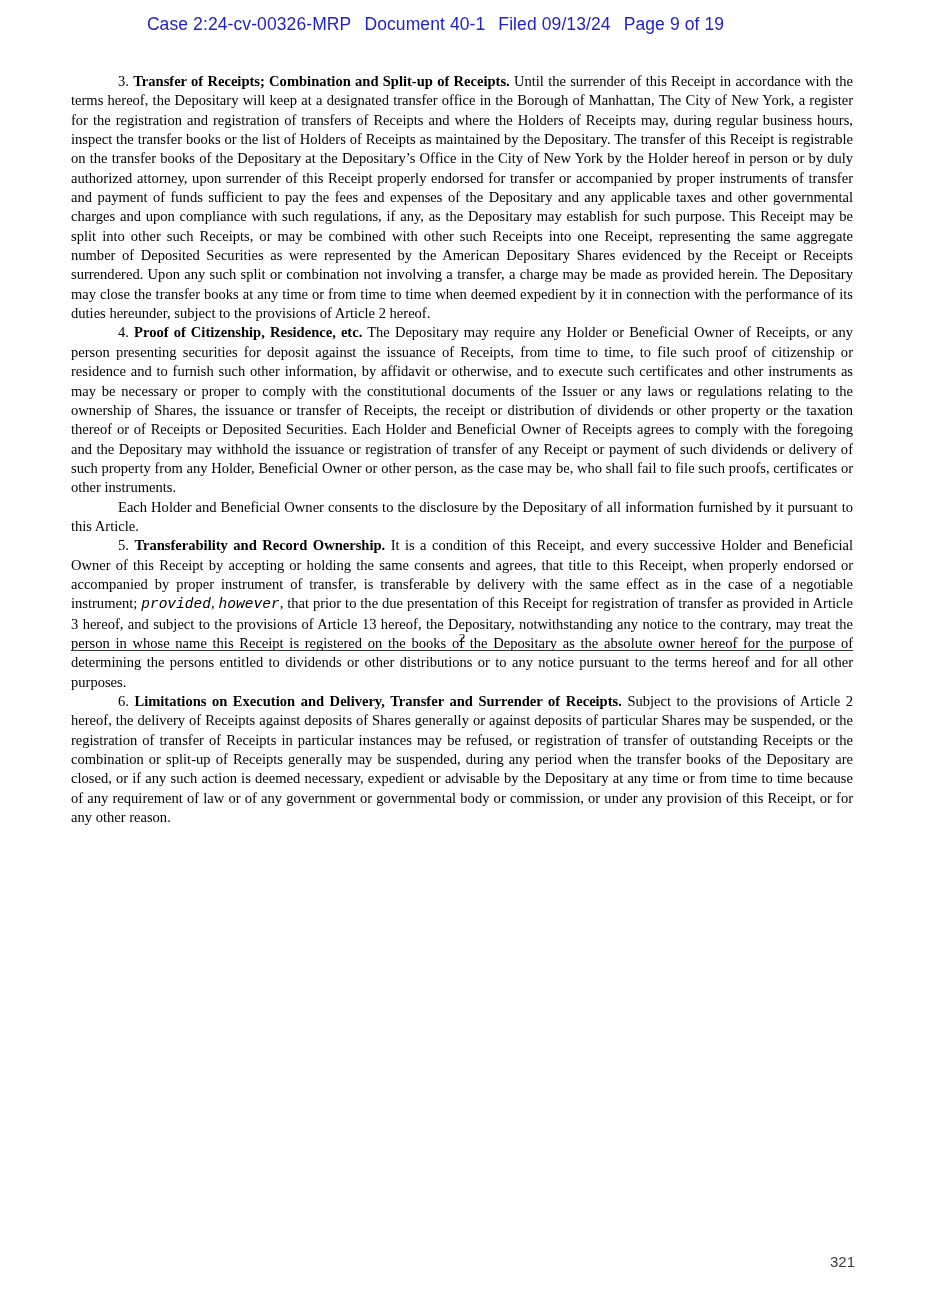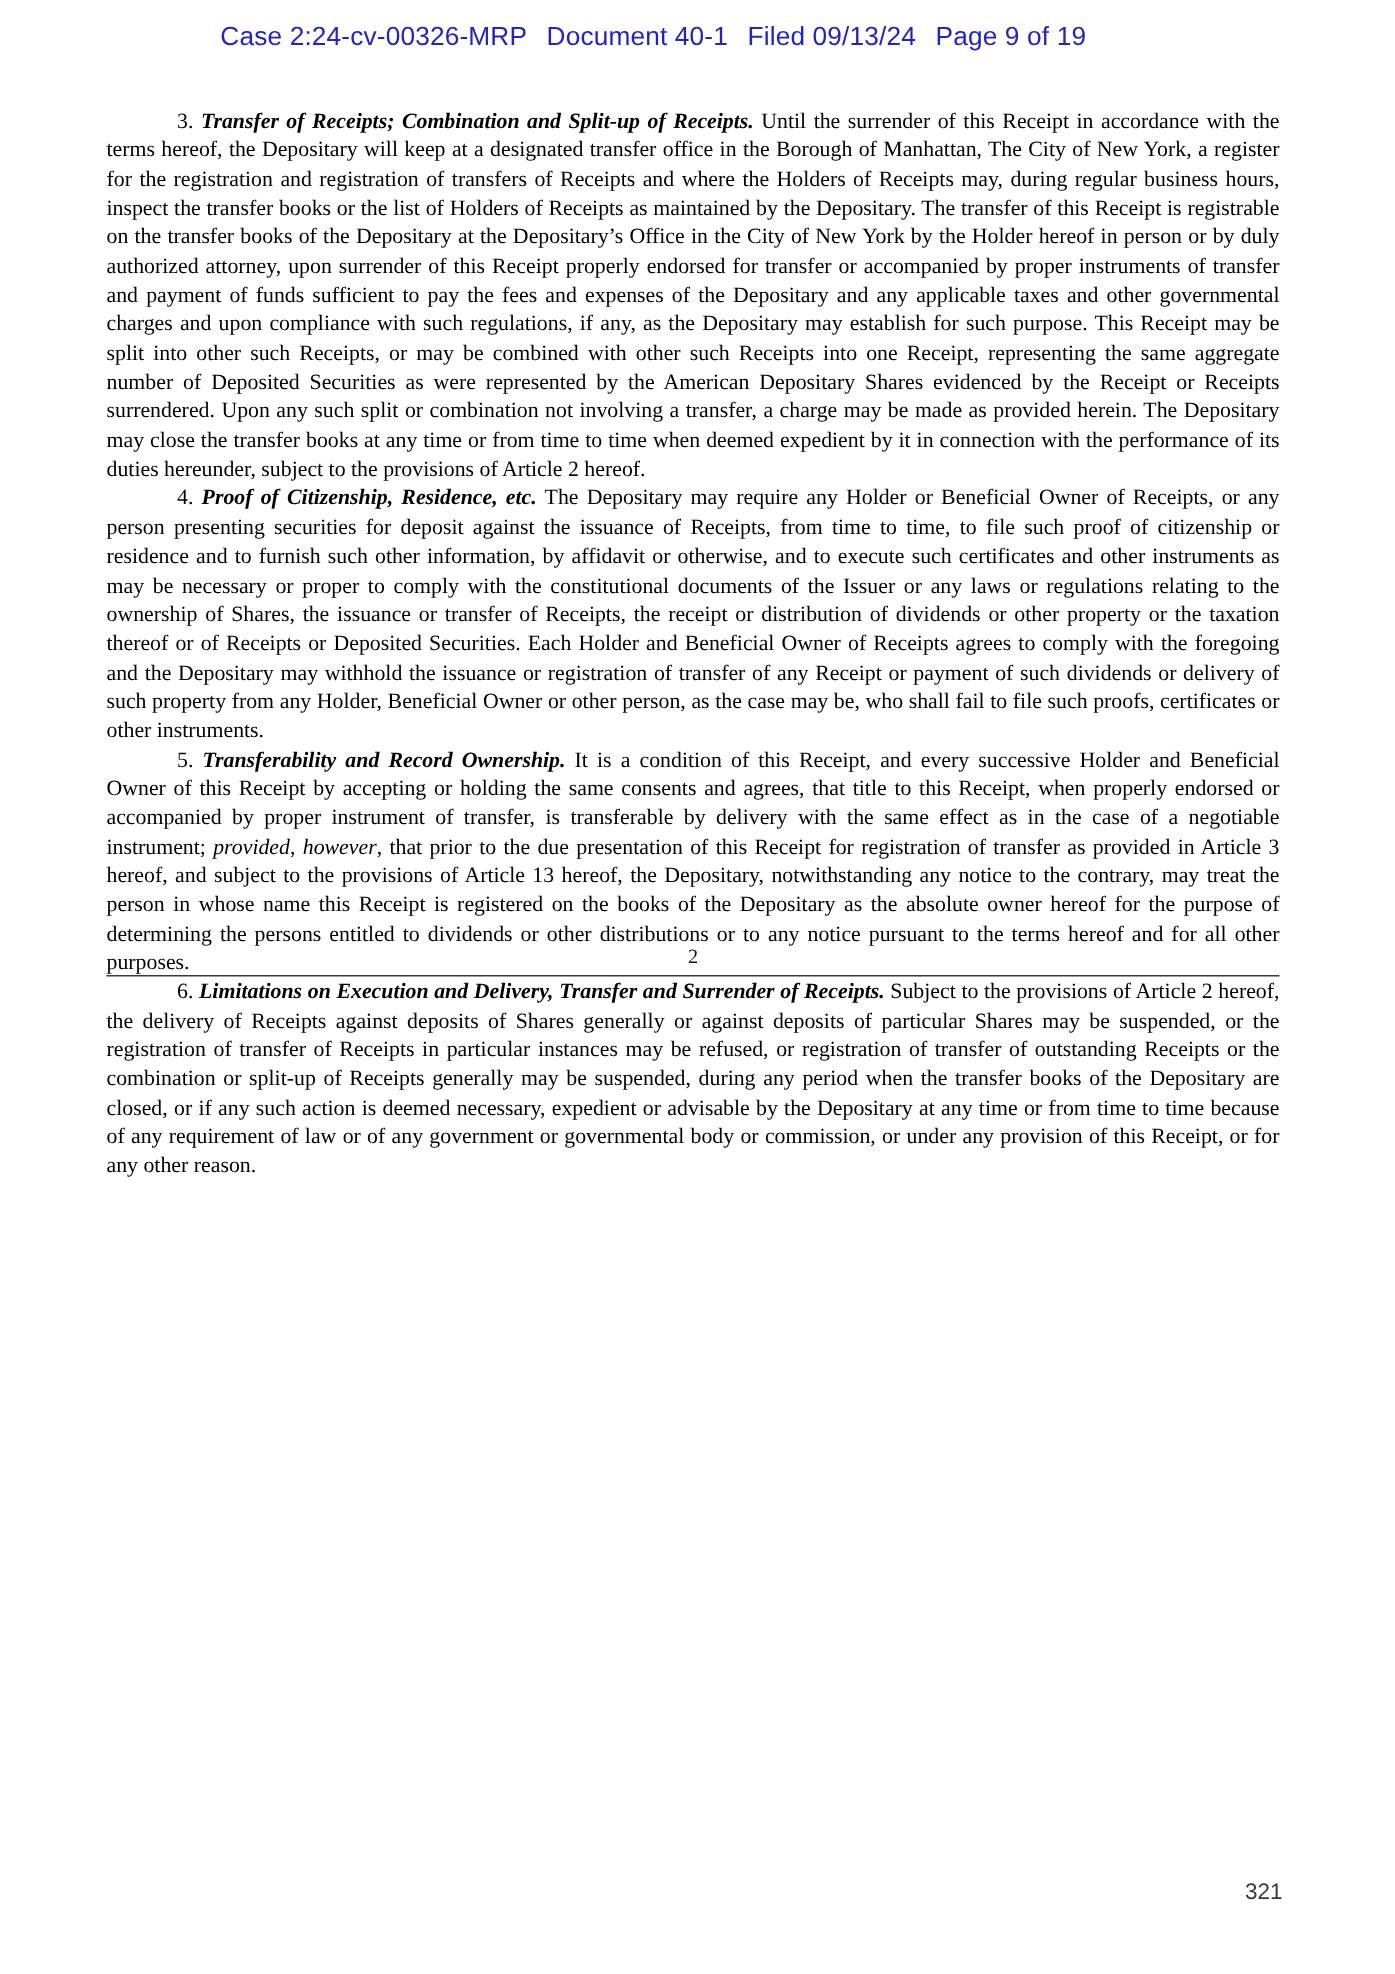--- a/index.html
+++ b/index.html
@@ -51,24 +51,24 @@
     font-size: 14.55px;
     line-height: 19.35px;
     text-align: justify;
     text-justify: inter-word;
     text-indent: 47px;
     hyphens: none;
   }
 
   .lead {
     font-weight: bold;
-    font-style: italic;
   }
   .ital {
     font-style: italic;
+    font-family: Liberation Mono, monospace;
   }
 
   
   .footer-block {
     position: absolute;
     top: 630px;
     left: 71px;
     width: 782px;
   }
   .footer-num {
@@ -104,20 +104,21 @@
 <div class="ecf-header">
   <span class="seg">Case 2:24-cv-00326-MRP</span><span class="ecf-gap"></span><span class="seg">Document 40-1</span><span class="ecf-gap"></span><span class="seg">Filed 09/13/24</span><span class="ecf-gap"></span><span class="seg">Page 9 of 19</span>
 </div>
 
 <div class="page-body">
 
   <p class="doc-para"><span>3.</span> <span class="lead">Transfer of Receipts; Combination and Split-up of Receipts.</span> <span>Until the surrender of this Receipt in accordance with the terms hereof, the Depositary will keep at a designated transfer office in the Borough of Manhattan, The City of New York, a register for the registration and registration of transfers of Receipts and where the Holders of Receipts may, during regular business hours, inspect the transfer books or the list of Holders of Receipts as maintained by the Depositary. The transfer of this Receipt is registrable on the transfer books of the Depositary at the Depositary’s Office in the City of New York by the Holder hereof in person or by duly authorized attorney, upon surrender of this Receipt properly endorsed for transfer or accompanied by proper instruments of transfer and payment of funds sufficient to pay the fees and expenses of the Depositary and any applicable taxes and other governmental charges and upon compliance with such regulations, if any, as the Depositary may establish for such purpose. This Receipt may be split into other such Receipts, or may be combined with other such Receipts into one Receipt, representing the same aggregate number of Deposited Securities as were represented by the American Depositary Shares evidenced by the Receipt or Receipts surrendered. Upon any such split or combination not involving a transfer, a charge may be made as provided herein. The Depositary may close the transfer books at any time or from time to time when deemed expedient by it in connection with the performance of its duties hereunder, subject to the provisions of Article 2 hereof.</span></p>
 
   <p class="doc-para"><span>4.</span> <span class="lead">Proof of Citizenship, Residence, etc.</span> <span>The Depositary may require any Holder or Beneficial Owner of Receipts, or any person presenting securities for deposit against the issuance of Receipts, from time to time, to file such proof of citizenship or residence and to furnish such other information, by affidavit or otherwise, and to execute such certificates and other instruments as may be necessary or proper to comply with the constitutional documents of the Issuer or any laws or regulations relating to the ownership of Shares, the issuance or transfer of Receipts, the receipt or distribution of dividends or other property or the taxation thereof or of Receipts or Deposited Securities. Each Holder and Beneficial Owner of Receipts agrees to comply with the foregoing and the Depositary may withhold the issuance or registration of transfer of any Receipt or payment of such dividends or delivery of such property from any Holder, Beneficial Owner or other person, as the case may be, who shall fail to file such proofs, certificates or other instruments.</span></p>
 
+  <p class="doc-para"><span>Each Holder and Beneficial Owner consents to the disclosure by the Depositary of all information furnished by it pursuant to this Article.</span></p>
 
   <p class="doc-para"><span>5.</span> <span class="lead">Transferability and Record Ownership.</span> <span>It is a condition of this Receipt, and every successive Holder and Beneficial Owner of this Receipt by accepting or holding the same consents and agrees, that title to this Receipt, when properly endorsed or accompanied by proper instrument of transfer, is transferable by delivery with the same effect as in the case of a negotiable instrument; </span><span class="ital">provided</span><span>, </span><span class="ital">however</span><span>, that prior to the due presentation of this Receipt for registration of transfer as provided in Article 3 hereof, and subject to the provisions of Article 13 hereof, the Depositary, notwithstanding any notice to the contrary, may treat the person in whose name this Receipt is registered on the books of the Depositary as the absolute owner hereof for the purpose of determining the persons entitled to dividends or other distributions or to any notice pursuant to the terms hereof and for all other purposes.</span></p>
 
   <p class="doc-para"><span>6.</span> <span class="lead">Limitations on Execution and Delivery, Transfer and Surrender of Receipts.</span> <span>Subject to the provisions of Article 2 hereof, the delivery of Receipts against deposits of Shares generally or against deposits of particular Shares may be suspended, or the registration of transfer of Receipts in particular instances may be refused, or registration of transfer of outstanding Receipts or the combination or split-up of Receipts generally may be suspended, during any period when the transfer books of the Depositary are closed, or if any such action is deemed necessary, expedient or advisable by the Depositary at any time or from time to time because of any requirement of law or of any government or governmental body or commission, or under any provision of this Receipt, or for any other reason.</span></p>
 
 </div>
 
 <div class="footer-block">
   <div class="footer-num">2</div>
   <hr class="footer-rule">

